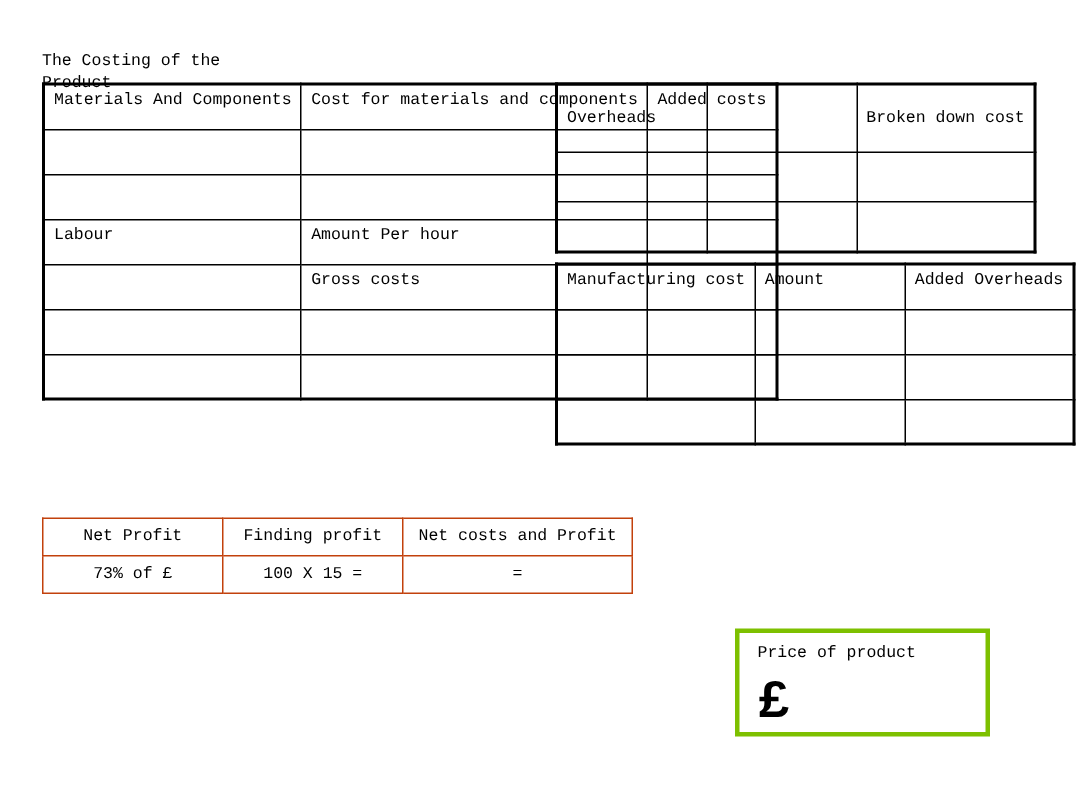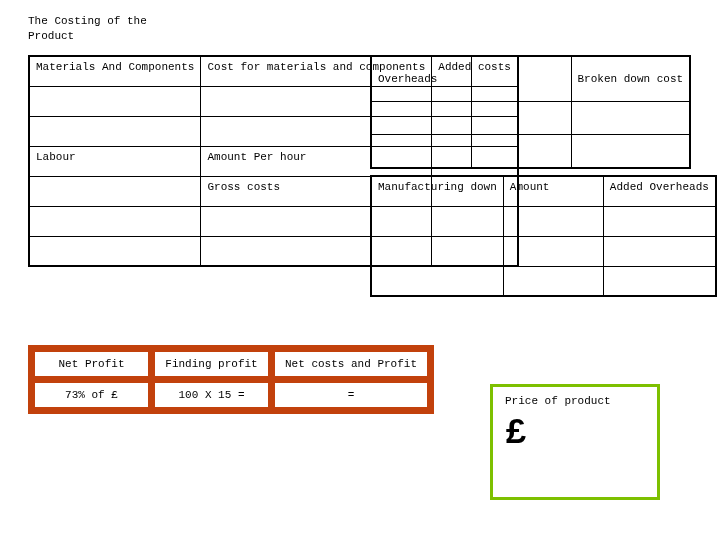--- a/index.html
+++ b/index.html
@@ -9,21 +9,21 @@
       background: #fff;
       font-family: 'Courier New', Courier, monospace;
       font-size: 11px;
       color: #000;
       overflow: hidden;
       position: relative;
     }
 
     .page-title {
       position: absolute;
-      top: 14px;
+      top: 34px;
       left: 28px;
       font-size: 11px;
       line-height: 1.4;
     }
 
     
     .left-table {
       position: absolute;
       top: 55px;
       left: 28px;
@@ -79,33 +79,33 @@
 
     
     .profit-table {
       position: absolute;
       top: 345px;
       left: 28px;
       border-collapse: collapse;
       border: 1px solid #000;
     }
     .profit-table td, .profit-table th {
-      border: 7px solid #c2410c;
+      border: 1px solid #c2410c;
       padding: 6px 10px;
       text-align: center;
       min-width: 120px;
     }
 
     
     .price-box {
       position: absolute;
-      top: 384px;
+      top: 419px;
       left: 490px;
       width: 170px;
-      height: 116px;
+      height: 72px;
       border: 3px solid #7dc000;
       padding: 8px 12px;
     }
     .price-box .price-label {
       font-size: 11px;
       margin-bottom: 6px;
     }
     .price-box .price-symbol {
       font-size: 36px;
       font-weight: bold;
@@ -179,21 +179,21 @@
       <td></td>
       <td></td>
       <td></td>
     </tr>
   </tbody>
 </table>
 
 <table class="mfg-table">
   <thead>
     <tr>
-      <td>Manufacturing down</td>
+      <td>Manufacturing cost</td>
       <td>Amount</td>
       <td>Added Overheads</td>
     </tr>
   </thead>
   <tbody>
     <tr>
       <td></td>
       <td></td>
       <td></td>
     </tr>

